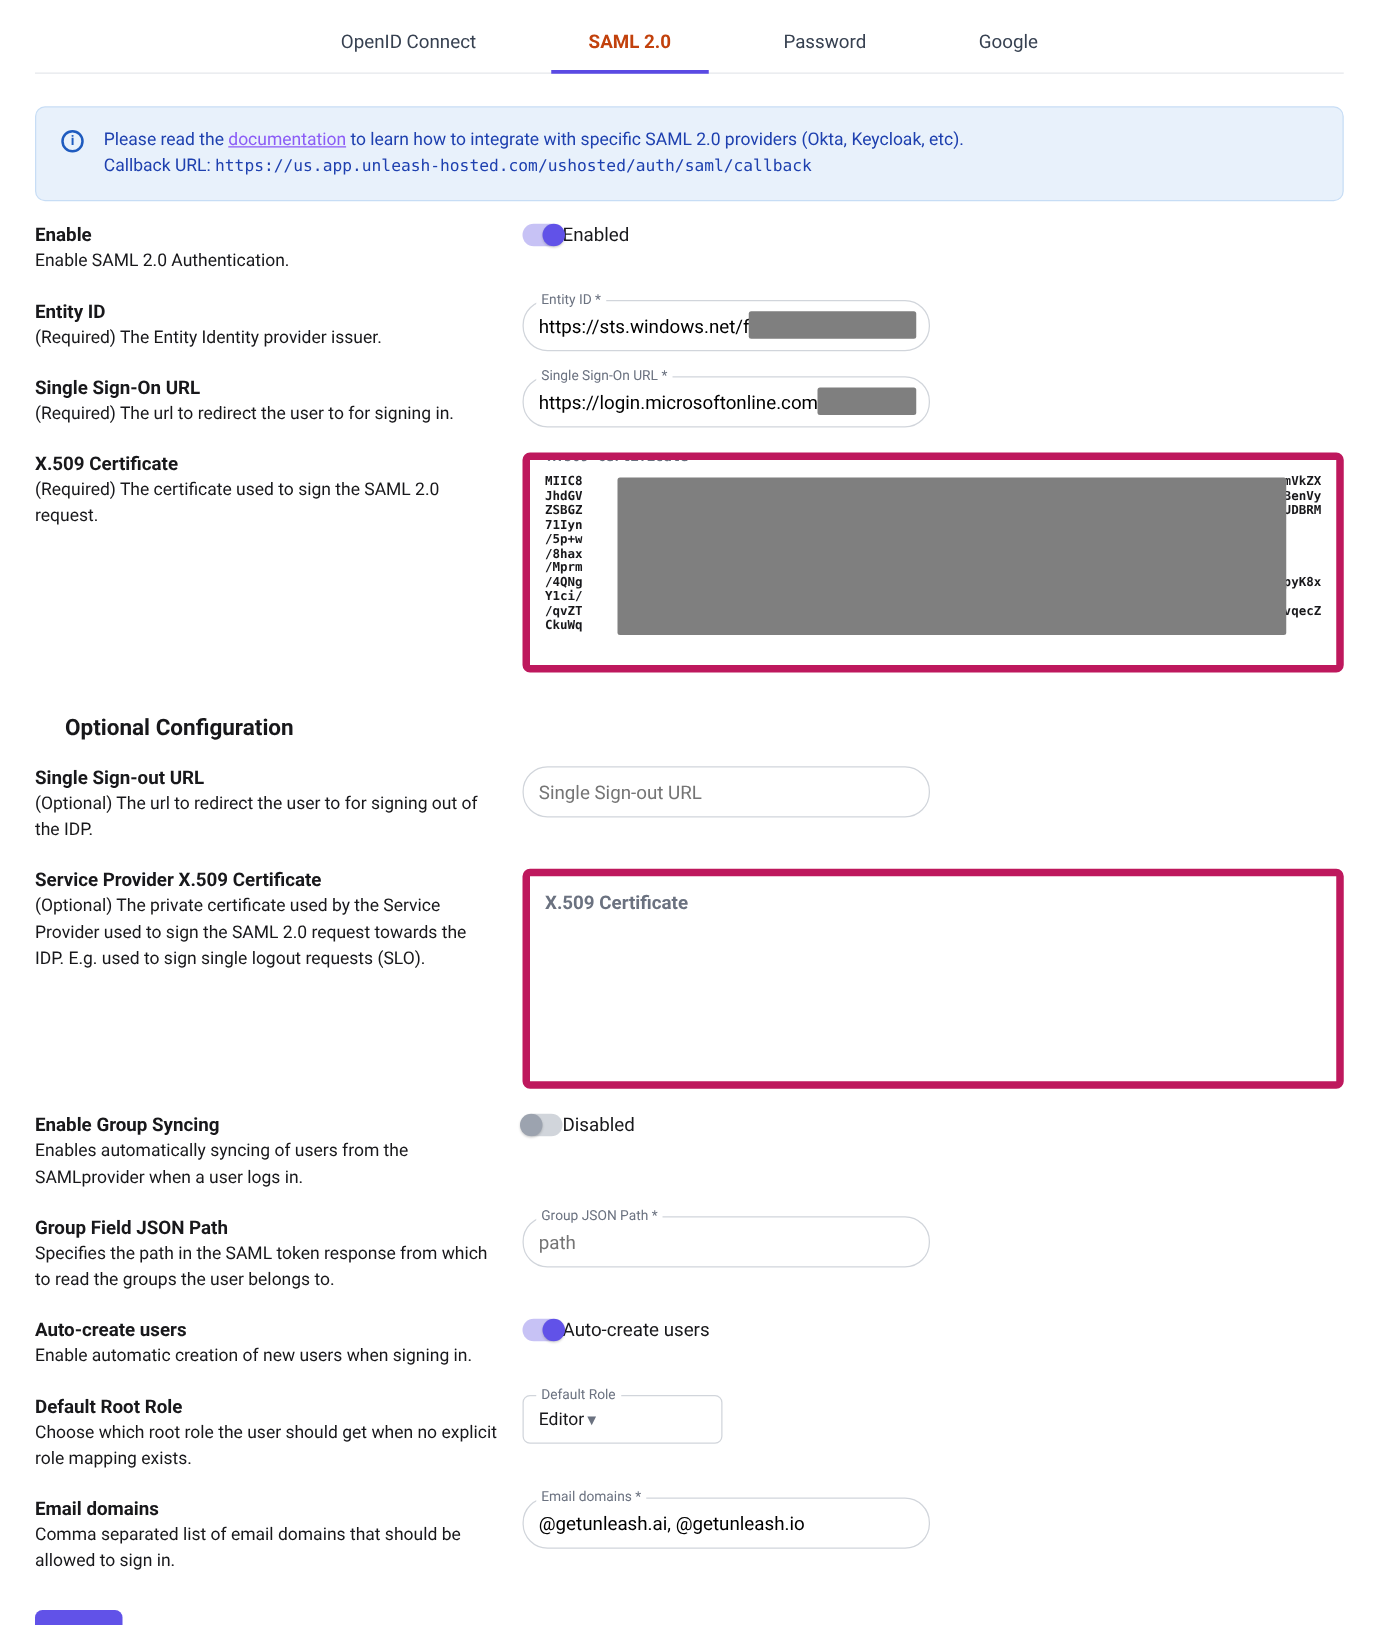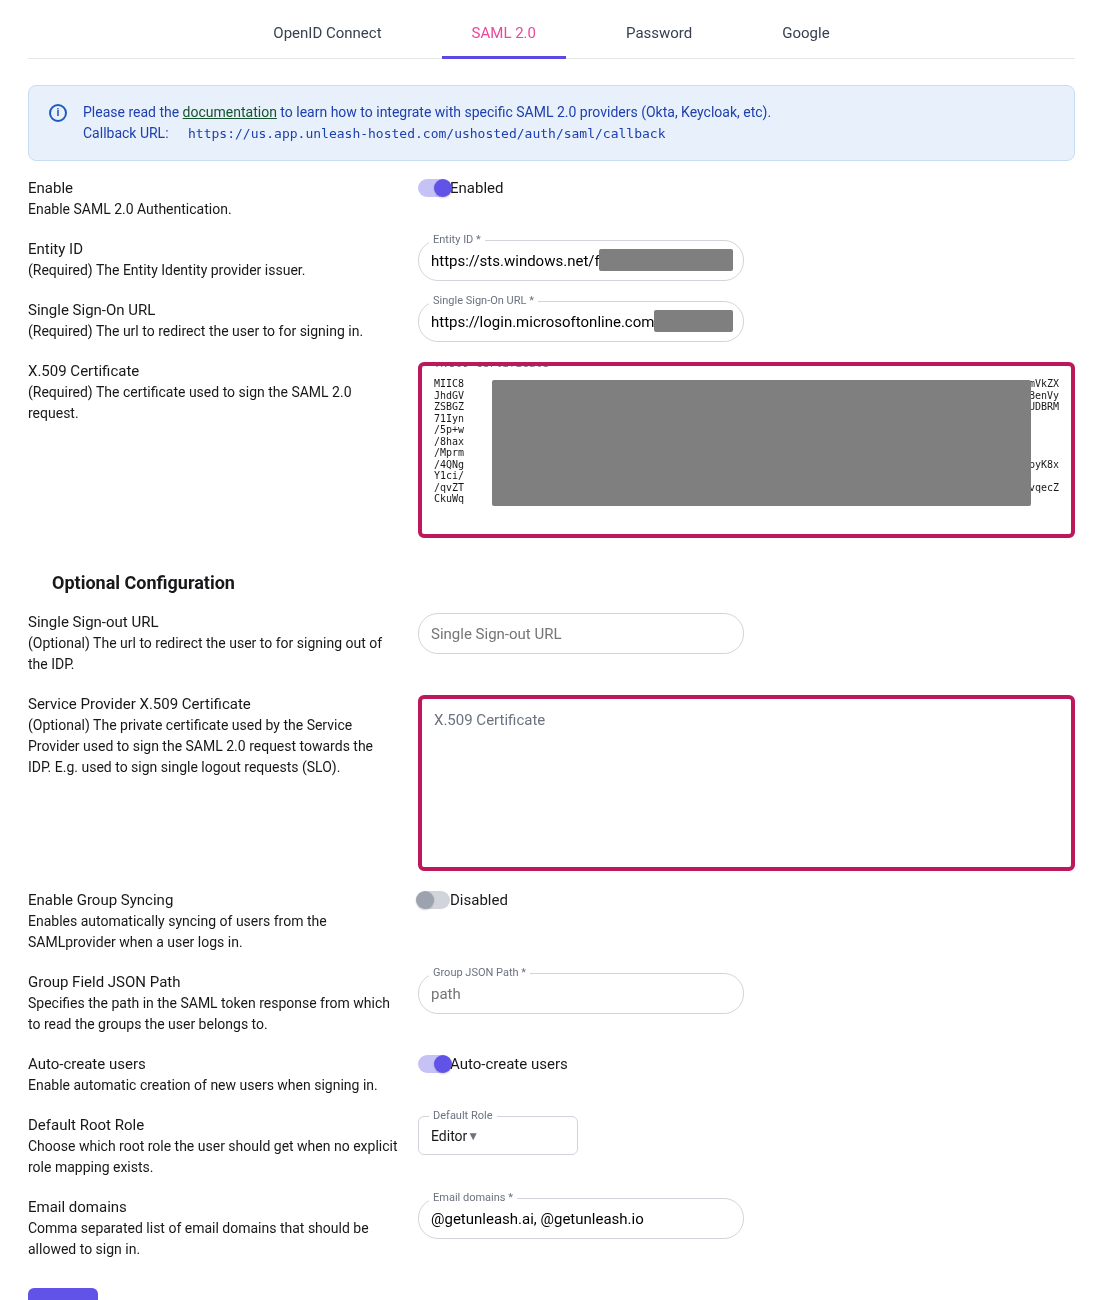--- a/index.html
+++ b/index.html
@@ -18,22 +18,22 @@
     padding-top: 16px;
   }
   .tab {
     padding: 8px 0 16px 0;
     font-size: 15px;
     color: #374151;
     cursor: pointer;
     position: relative;
   }
   .tab.active {
-    font-weight: 400;
-    color: #ec4899;
+    font-weight: 700;
+    color: #c2410c;
   }
   .tab.active::after {
     content: "";
     position: absolute;
     left: -30px; right: -30px; bottom: -1px;
     height: 3px;
     background: #5a4ae3;
   }
   .info-banner {
     background: #e8f1fb;
@@ -48,36 +48,35 @@
     line-height: 1.5;
   }
   .info-icon {
     width: 18px; height: 18px; flex-shrink: 0;
     border: 2px solid #1e5bbf;
     border-radius: 50%;
     display: flex; align-items: center; justify-content: center;
     font-size: 11px; font-weight: 700; color: #1e5bbf;
     margin-top: 2px;
   }
-  .info-banner a { color: #14532d; }
+  .info-banner a { color: #8b5cf6; }
   .info-banner code {
     font-family: ui-monospace, "SFMono-Regular", Consolas, monospace;
     color: #1e40af;
     font-size: 13px;
-    margin-left: 16px;
   }
   .form-grid {
     display: grid;
     grid-template-columns: 390px 1fr;
     column-gap: 0;
     row-gap: 20px;
     align-items: flex-start;
   }
   .label-block { padding-right: 20px; }
-  .label-title { font-weight: 400; font-size: 15px; margin-bottom: 2px; }
+  .label-title { font-weight: 700; font-size: 15px; margin-bottom: 2px; }
   .label-desc { color: #18181b; font-size: 14px; line-height: 1.5; }
   .switch-row { display: flex; align-items: center; }
   .switch {
     width: 32px; height: 18px; border-radius: 10px;
     position: relative; cursor: pointer;
   }
   .switch .knob {
     width: 18px; height: 18px; border-radius: 50%;
     position: absolute; top: 0;
   }
@@ -102,25 +101,26 @@
     font-size: 11px; color: #6b7280;
   }
   .field input, .field select {
     border: none; outline: none; width: 100%;
     font-size: 15px; font-family: inherit; background: transparent;
   }
   .field.select { width: 160px; display: flex; align-items: center; }
   .field.select .caret { color: #6b7280; font-size: 12px; }
   .textarea-wrap {
     position: relative;
-    border: 4px solid #be185d;
+    border: 6px solid #be185d;
     border-radius: 6px;
     width: 100%;
     padding: 12px;
     background: #fff;
+    font-weight: bold;
   }
   .textarea-wrap .float-label {
     position: absolute; top: -8px; left: 10px;
     background: #fff; padding: 0 4px; font-size: 11px; color: #6b7280;
   }
   .textarea-wrap.cert-filled {
     height: 176px;
     font-family: ui-monospace, "SFMono-Regular", Consolas, monospace;
     font-size: 10px; line-height: 1.15;
     overflow: hidden;

